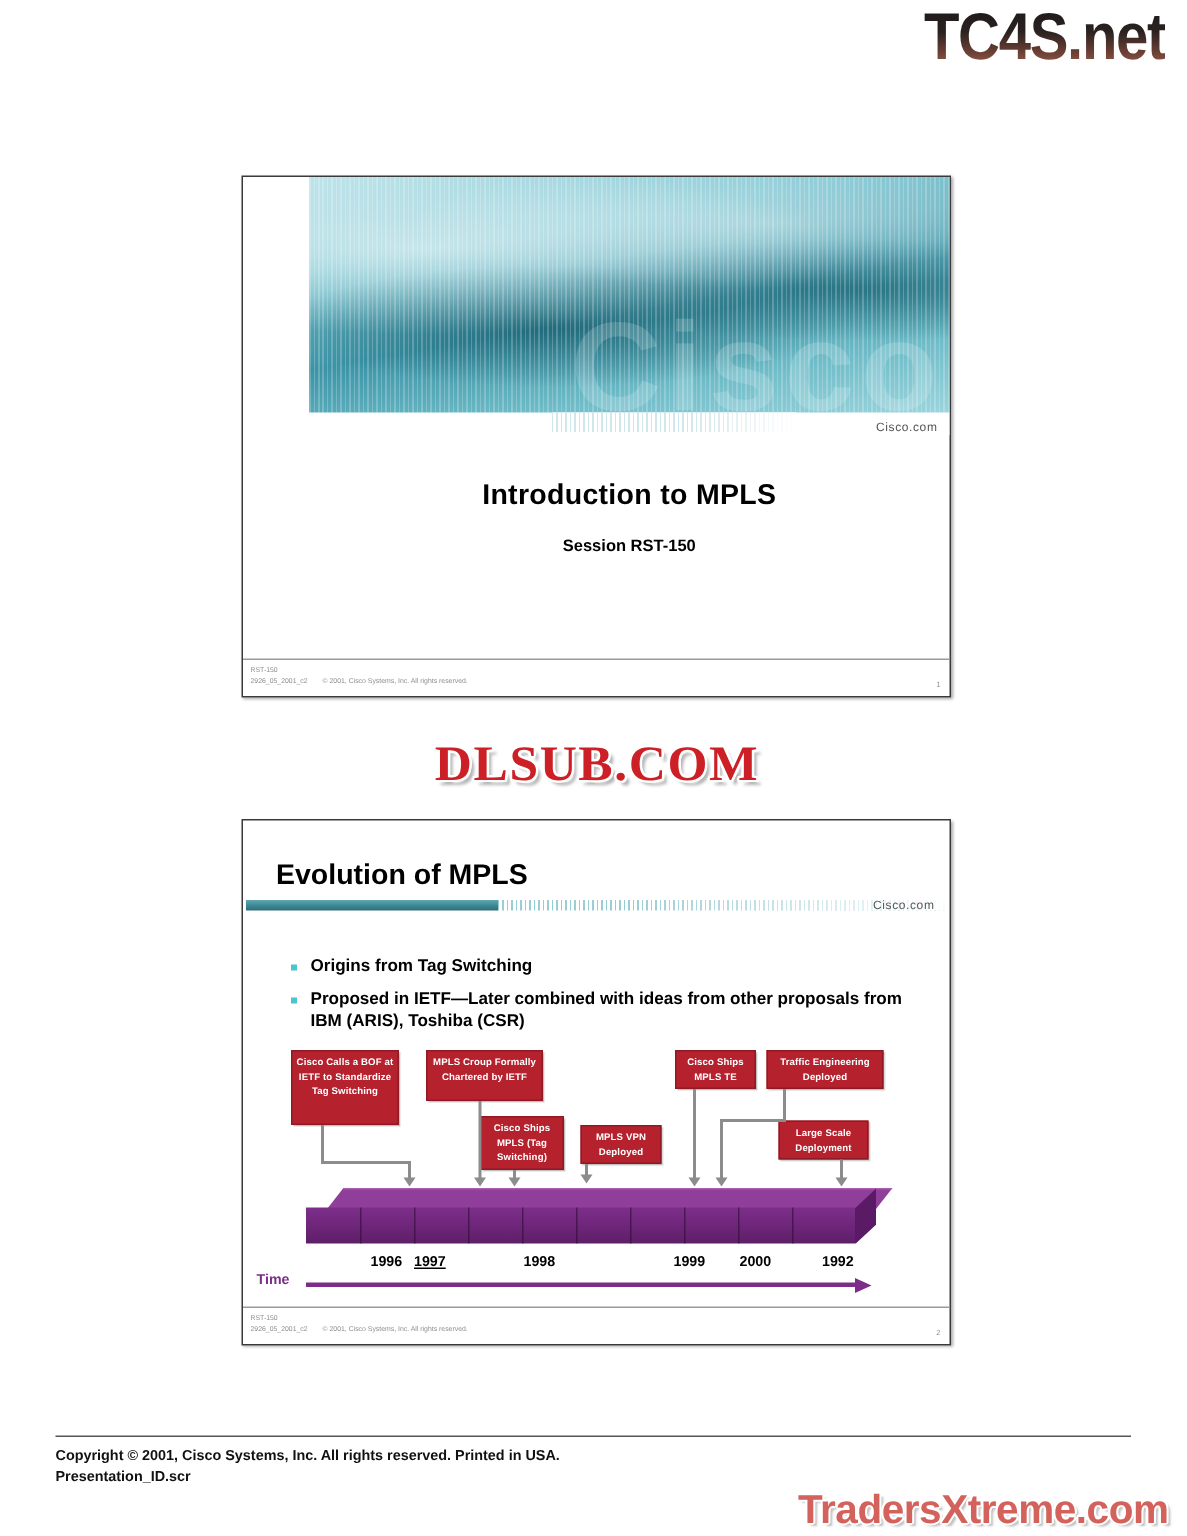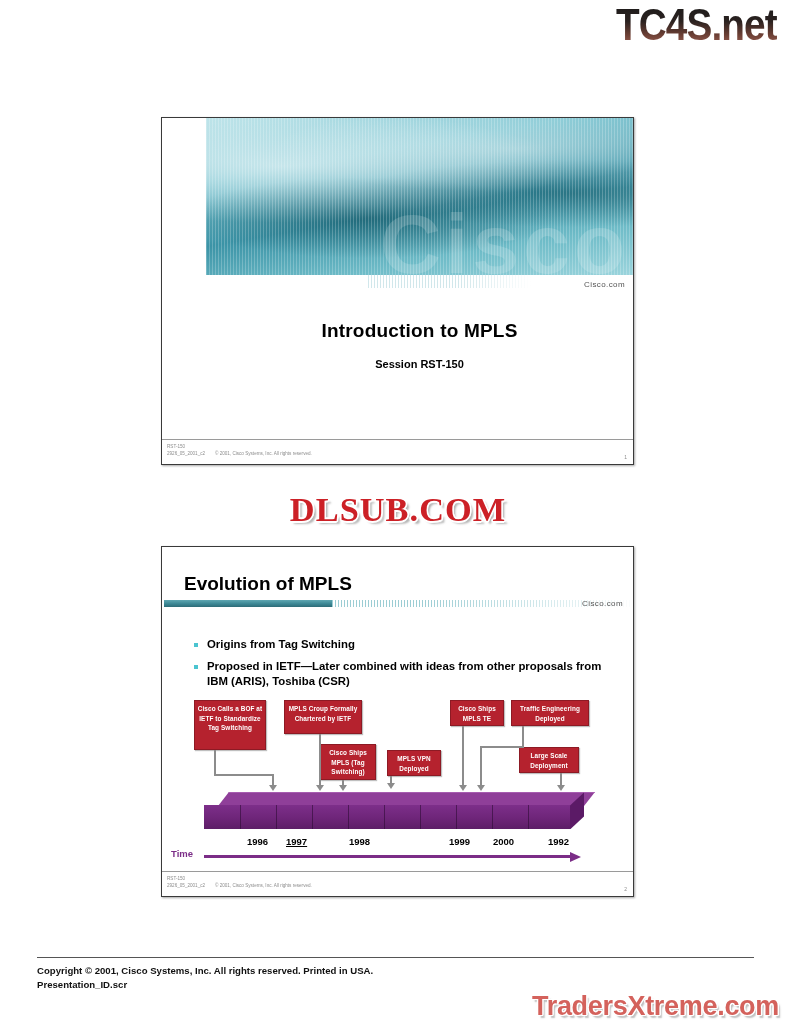--- a/index.html
+++ b/index.html
@@ -474,21 +474,21 @@
         <div class="bar-seg" style="left:216px;"></div>
         <div class="bar-seg" style="left:252px;"></div>
         <div class="bar-seg" style="left:288px;"></div>
         <div class="bar-seg" style="left:324px;"></div>
       </div>
       <div id="tl-bar-right"></div>
     </div>
 
     <div id="tl-years">
       <span class="tl-year" style="left:2px;margin-left:41px;">1996</span>
-      <span class="tl-year" style="left:82px;text-decoration:underline;">1997</span>
+      <span class="tl-year" style="left:72px;text-decoration:underline;">1997</span>
       <span class="tl-year" style="left:145px;">1998</span>
       <span class="tl-year" style="left:217px;margin-left:28px;">1999</span>
       <span class="tl-year" style="left:289px;">2000</span>
       <span class="tl-year" style="left:344px;">1992</span>
     </div>
 
     <div id="time-label">Time</div>
 
     <div id="time-axis">
       <div class="axis-line"></div>

